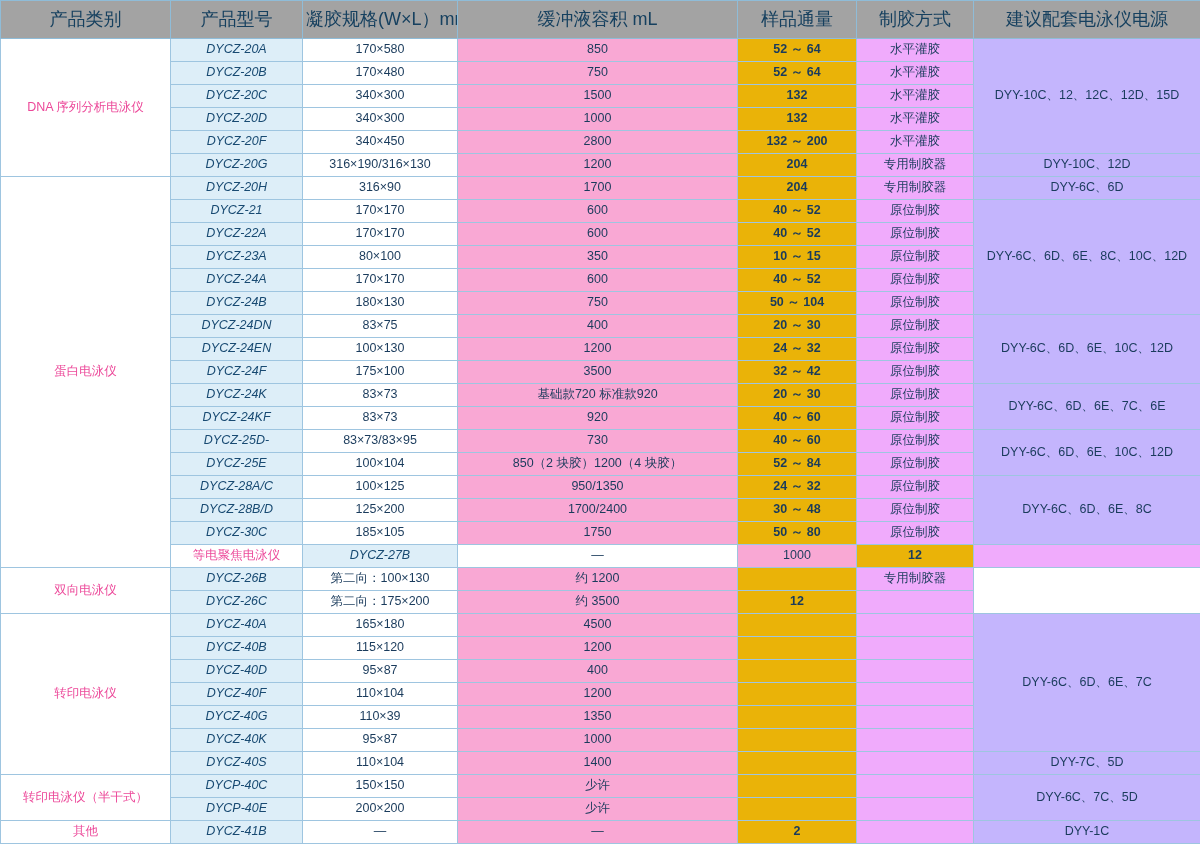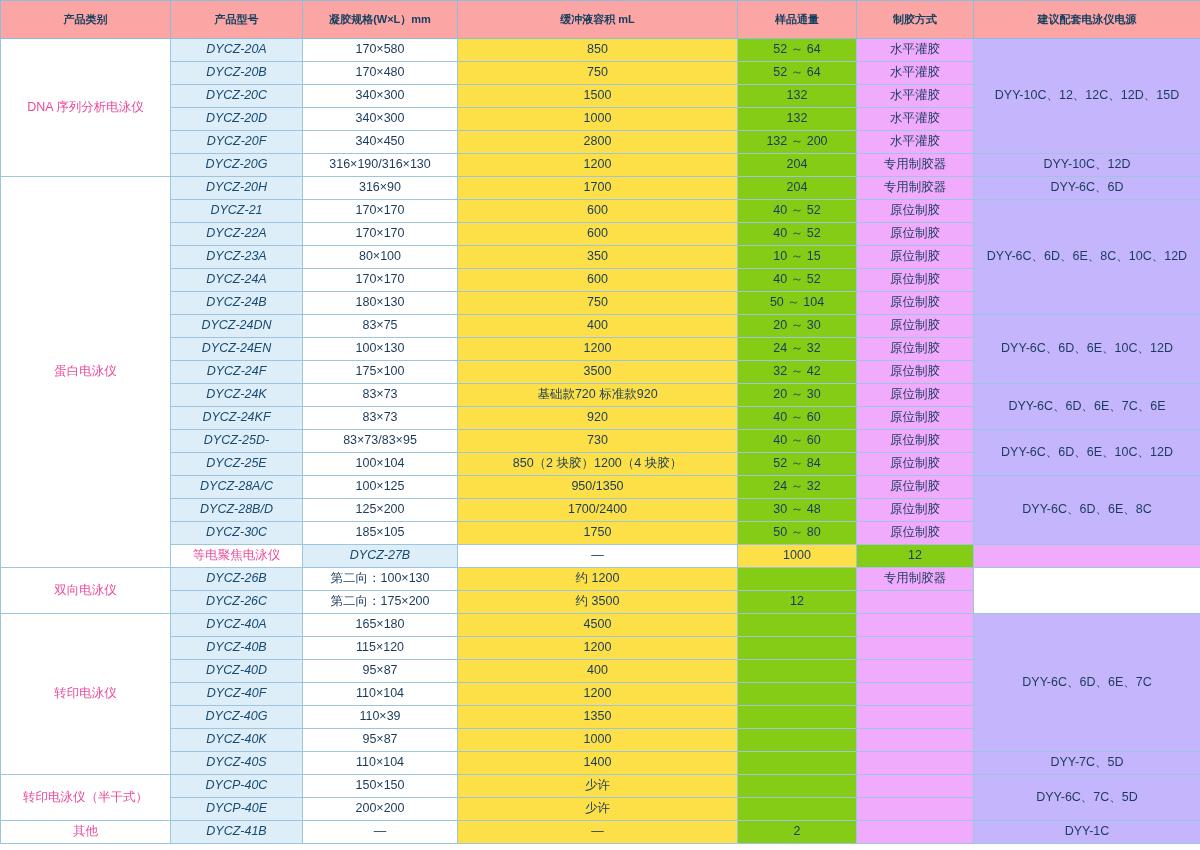--- a/index.html
+++ b/index.html
@@ -33,23 +33,23 @@
     text-align: center;
     vertical-align: middle;
     padding: 0 3px;
     line-height: 1.25;
     height: 23px;
     box-sizing: border-box;
     overflow: hidden;
     white-space: nowrap;
   }
   table.spec thead th {
-    background: #fca5a5;
-    font-weight: bold;
-    font-size: 11px;
+    background: #a3a3a3;
+    font-weight: normal;
+    font-size: 18px;
     height: 38px;
     color: #16405f;
     border-color: #8fbcd8;
   }
   td.cat {
     background: #ffffff;
     color: #ec4899;
     font-weight: normal;
     font-size: 13px;
     white-space: normal;
@@ -57,24 +57,25 @@
   td.model {
     background: #ddeef8;
     color: #184a72;
     font-style: italic;
   }
   td.gel {
     background: #ffffff;
     margin-left: 24px;
   }
   td.buf {
-    background: #fde047;
+    background: #f9a8d4;
   }
   td.thr {
-    background: #84cc16;
+    background: #eab308;
+    font-weight: bold;
   }
   td.mk {
     background: #f0abfc;
   }
   td.power {
     background: #c4b5fd;
     font-size: 12.5px;
   }
   td.small {
     font-size: 10.5px;

